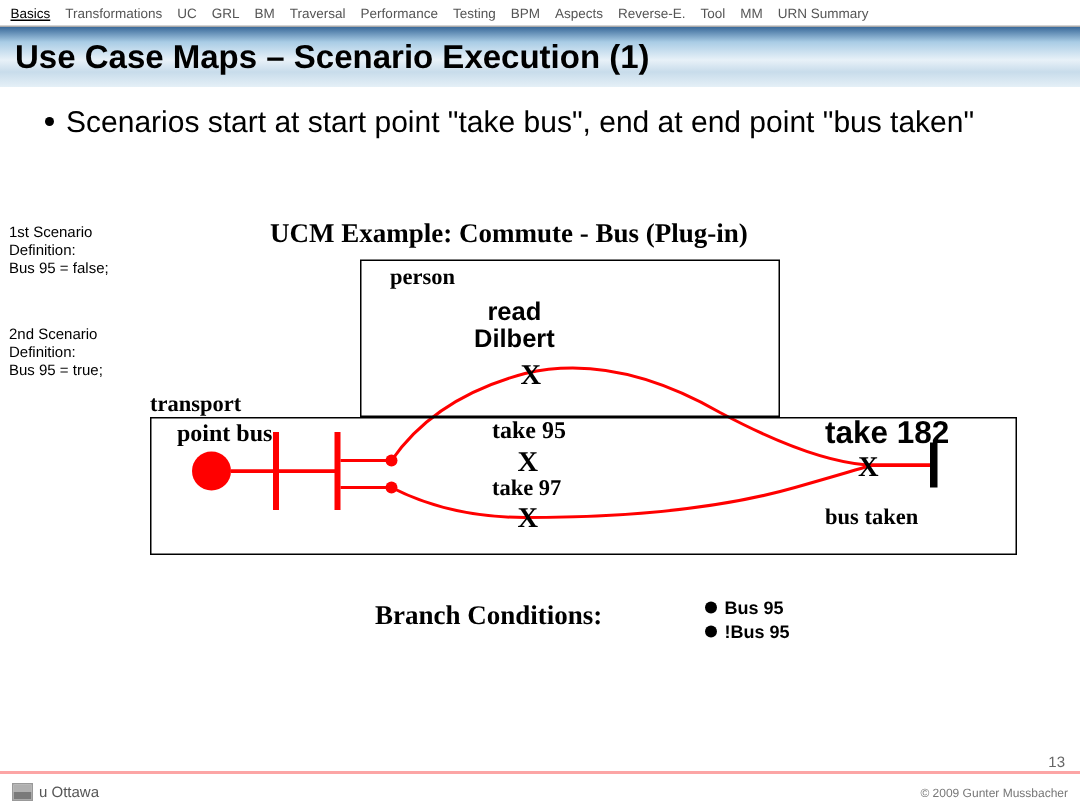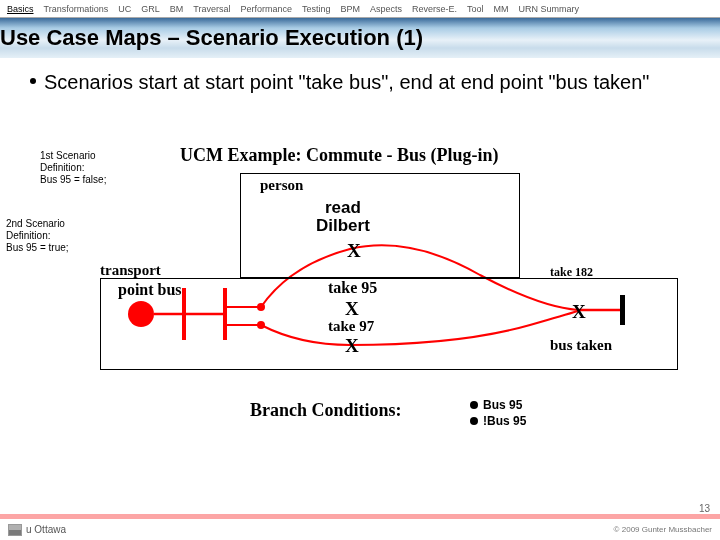--- a/index.html
+++ b/index.html
@@ -26,21 +26,21 @@
   }
   .tab.active {
     text-decoration: underline;
     color: #000;
   }
   .title-banner {
     height: 40px;
     background: linear-gradient(to bottom,#3a6a9a 0%,#a9cce5 25%,#e8f1f8 55%,#c8dceb 75%,#e5f0f7 100%);
     display: flex;
     align-items: center;
-    padding-left: 0;
+    padding-left: 10px;
     position: relative;
     overflow: hidden;
   }
   .title-banner h1 {
     font-size: 22px;
     font-weight: bold;
     color: #000;
     position: relative;
     z-index: 2;
   }
@@ -63,21 +63,21 @@
   .bullet-text {
     font-size: 20px;
     line-height: 1.25;
   }
   .scen-def {
     position: absolute;
     left: 6px;
     font-size: 10px;
     line-height: 1.2;
   }
-  .scen-def.first { top: 150px; margin-left: 34px; }
+  .scen-def.first { top: 150px; }
   .scen-def.second { top: 218px; }
   .diagram {
     position: absolute;
     left: 60px;
     top: 145px;
     width: 630px;
     height: 300px;
   }
   .ucms-title {
     position: absolute;
@@ -141,21 +141,21 @@
     left: 58px;
     top: 136px;
     font-family: "Times New Roman", serif;
     font-size: 16px;
     font-weight: bold;
   }
   .take95-label { position: absolute; left: 268px; top: 134px; font-family: "Times New Roman", serif; font-size: 16px; font-weight: bold; }
   .x-95 { left: 285px; top: 153px; }
   .take97-label { position: absolute; left: 268px; top: 173px; font-family: "Times New Roman", serif; font-size: 15px; font-weight: bold; }
   .x-97 { left: 285px; top: 190px; }
-  .take182-label { position: absolute; left: 490px; top: 120px; font-family: Liberation Serif, serif; font-size: 12px; font-weight: bold; }
+  .take182-label { position: absolute; left: 490px; top: 132px; font-family: Liberation Sans, sans-serif; font-size: 21px; font-weight: bold; }
   .x-182 { left: 512px; top: 156px; }
   .bus-taken-label { position: absolute; left: 490px; top: 192px; font-family: "Times New Roman", serif; font-size: 15px; font-weight: bold; }
   .start-circle {
     position: absolute;
     left: 68px;
     top: 156px;
     width: 26px;
     height: 26px;
     background: #ff0000;
     border-radius: 50%;
@@ -214,21 +214,21 @@
     bottom: 0;
     left: 0;
     right: 0;
     height: 26px;
     display: flex;
     align-items: center;
     justify-content: space-between;
     font-size: 8px;
     color: #777;
     padding: 0 8px;
-    border-top: 5px solid #fca5a5;
+    border-top: 2px solid #fca5a5;
   }
   .footer-left { display: flex; align-items: center; gap: 4px; }
   .logo-box {
     width: 14px; height: 12px;
     background: linear-gradient(to bottom,#b0b0b0 50%,#7a7a7a 50%);
     border: 1px solid #999;
   }
   .uo-text { font-size: 10px; color: #555; }
   .page-num {
     position: absolute;

